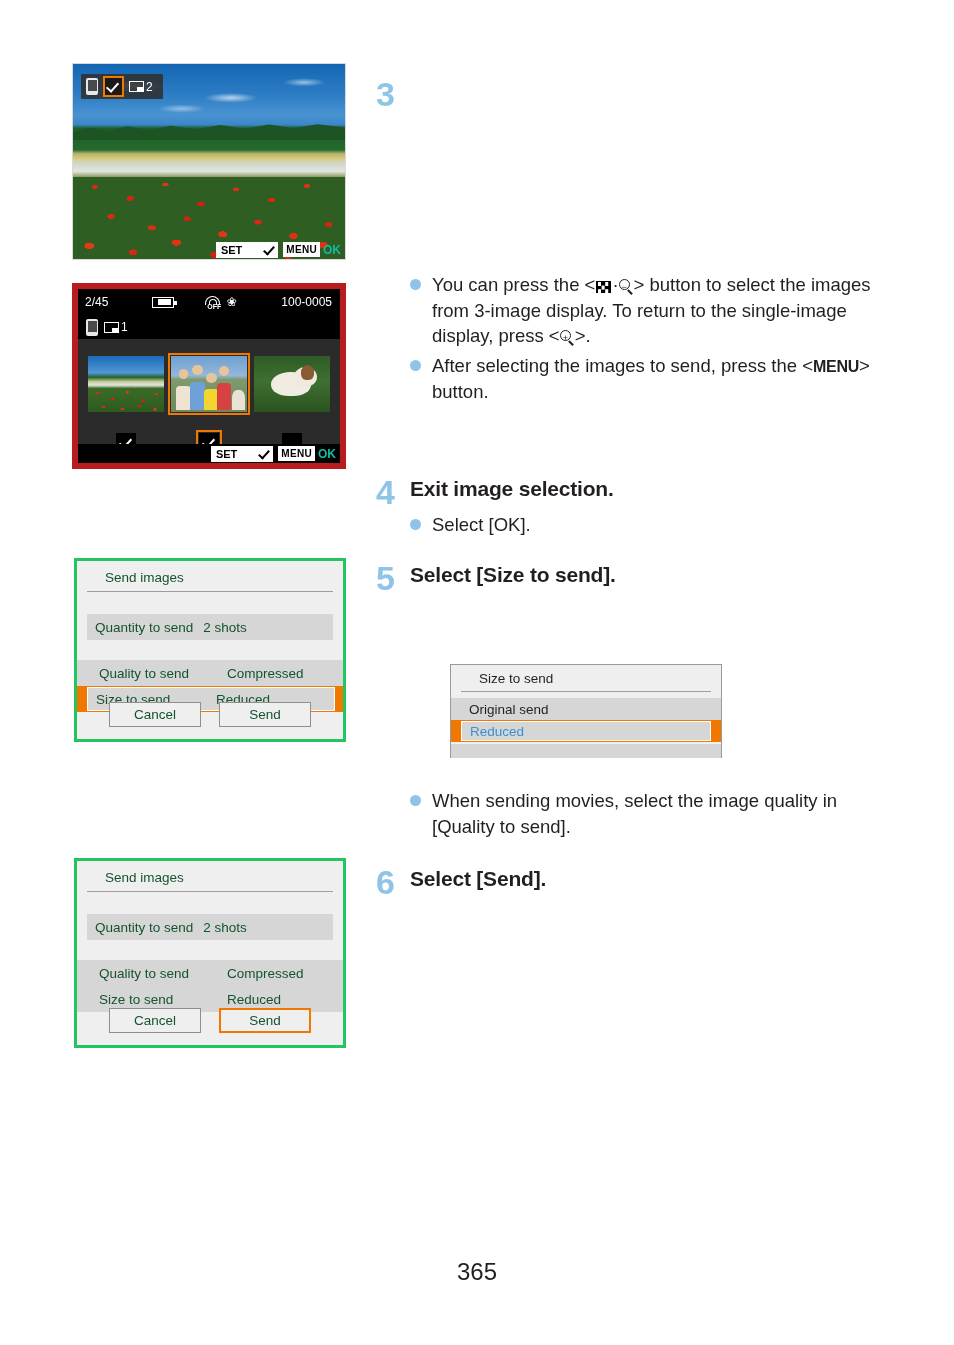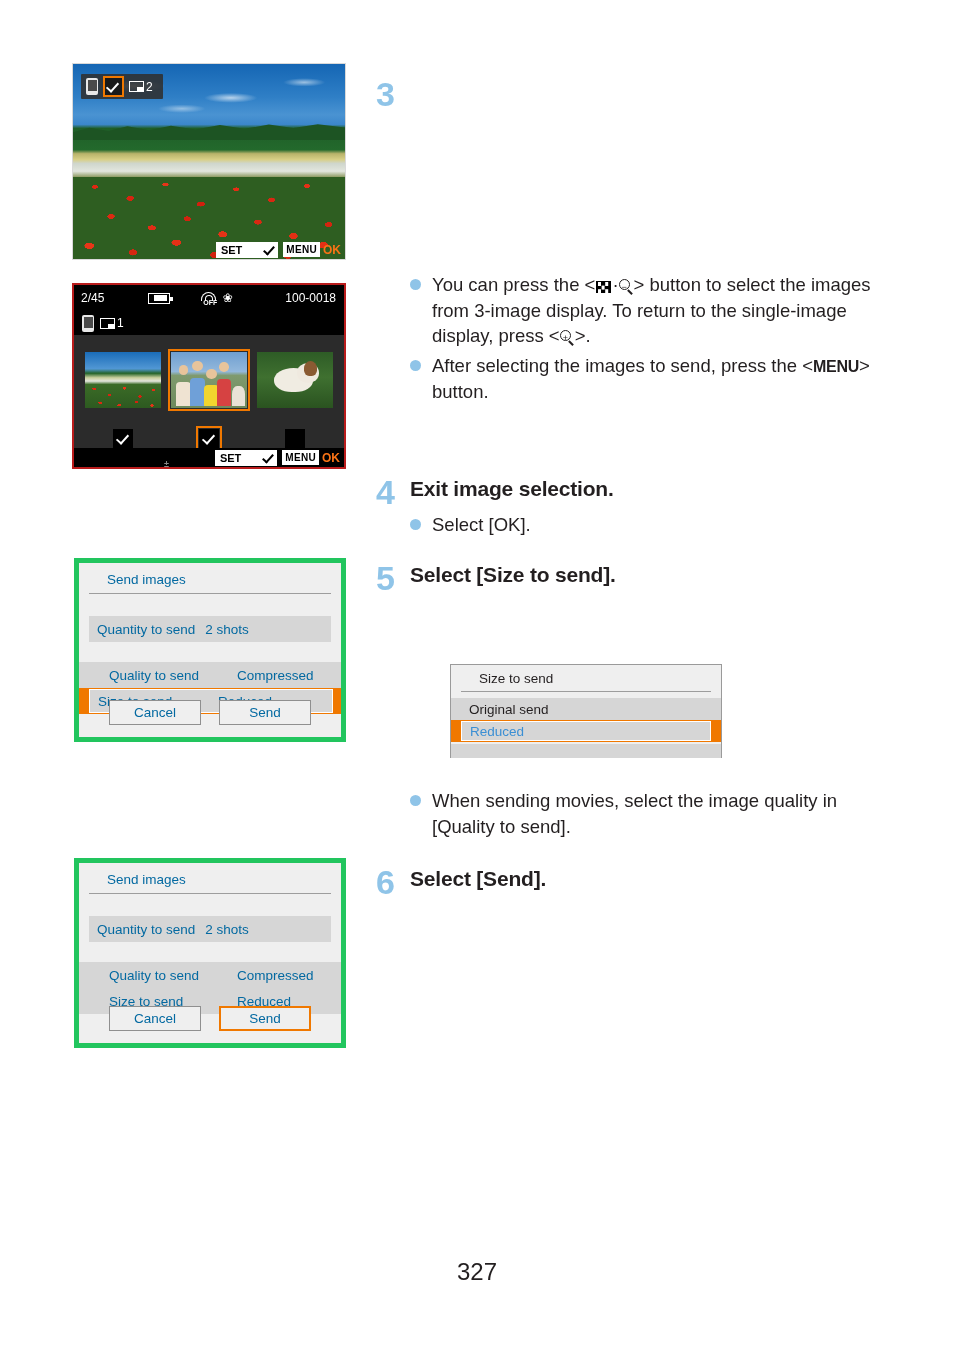--- a/index.html
+++ b/index.html
@@ -120,25 +120,25 @@
     padding: 0 3px 0 0;
   }
   .set-wrap .lbl {
     background: #fff; color: #000; font-size: 11px; font-weight: bold; padding: 0 5px;
   }
   .menu-wrap { display: flex; align-items: center; gap: 3px; }
   .menu-box {
     background: #fff; color: #000; font-size: 10px; font-weight: bold;
     padding: 1px 3px; line-height: 13px; letter-spacing: .3px;
   }
-  .menu-ok { color: #f97316; font-size: 12px; font-weight: bold; }
+  .menu-ok { color: #14b8a6; font-size: 12px; font-weight: bold; }
 
   
   #fig-index { left: 72px; top: 283px; width: 274px; height: 186px;
-    background: #000; border: 2px solid #b91c1c; overflow: hidden; }
+    background: #000; border: 6px solid #b91c1c; overflow: hidden; }
   .idx-head {
     height: 26px; display: flex; align-items: center; color: #fff;
     font-size: 12px; padding: 0 7px; position: relative;
   }
   .idx-head .frameno { position: absolute; right: 8px; font-size: 12px; }
   .batt {
     width: 22px; height: 11px; border: 1.5px solid #fff; position: relative;
     margin-left: 44px; display: flex; align-items: center;
   }
   .batt::after {
@@ -242,37 +242,37 @@
   }
   .expc-ic::before {
     content: ""; position: absolute; left: 0; top: 0; width: 50%; height: 100%; background: #000;
   }
   .expc-ic::after {
     content: "±"; position: relative; z-index: 1; color: #888; font-size: 9px;
   }
 
   
   .dlg {
-    position: absolute; background: #efefef; border: 5px solid #22c55e;
-    font-family: "Liberation Sans", sans-serif; color: #0369a1;
+    position: absolute; background: #efefef; border: 3px solid #22c55e;
+    font-family: "Liberation Sans", sans-serif; color: #14532d;
   }
   #dlg-send1 { left: 74px; top: 558px; width: 272px; height: 184px; }
   #dlg-send2 { left: 74px; top: 858px; width: 272px; height: 190px; }
   .dlg-title {
     font-size: 13.5px; padding: 9px 0 6px 18px; border-bottom: 1.5px solid #9d9d9d;
     margin: 0 10px;
   }
   .dlg-gap { height: 22px; }
   .row-qty {
     background: #d6d6d6; margin: 0 10px; height: 26px; display: flex; align-items: center;
     font-size: 13.5px; padding-left: 8px; gap: 10px;
   }
   .row2 {
     height: 26px; display: flex; align-items: center; font-size: 13.5px;
-    padding-left: 20px; margin: 0 0; background: #d6d6d6; position: relative;
+    padding-left: 12px; margin: 0 0; background: #d6d6d6; position: relative;
   }
   .row2 .lab { width: 138px; padding-left: 10px; }
   .row2.hl { background: #f07800; padding-left: 0; }
   .row2.hl .inner {
     position: absolute; left: 10px; right: 8px; top: 1px; bottom: 1px;
     background: #d6d6d6; border: 1.6px solid #ffffff; display: flex; align-items: center;
   }
   .row2.hl .inner .lab { width: 128px; padding-left: 8px; }
   .dlg-btns {
     position: absolute; left: 0; right: 0; bottom: 12px;
@@ -396,21 +396,21 @@
       <span>2/45</span>
       <span class="batt">
           <i></i>
         </span>
       <span class="wifi-off">
         <span class="arc"></span>
           <span class="arc2"></span>
         <span class="txt">OFF</span>
       </span>
       <span class="bt">❀</span>
-      <span class="frameno">100-0018</span>
+      <span class="frameno">100-0005</span>
     </div>
 
     <div class="idx-sub">
       <span class="ic-phone"></span>
       <span class="ic-count">
         <span class="rect"></span>
         <span>1</span>
       </span>
     </div>
 
@@ -586,15 +586,15 @@
 
     <div style="position:absolute;left:0;top:866px;width:510px">
       <div class="step">
         <div class="step-num">6</div>
         <div class="step-title">Select [Send].</div>
       </div>
     </div>
 
   </div>
 
-  <div class="pageno">327</div>
+  <div class="pageno">365</div>
 
 </div>
 
 </body></html>

